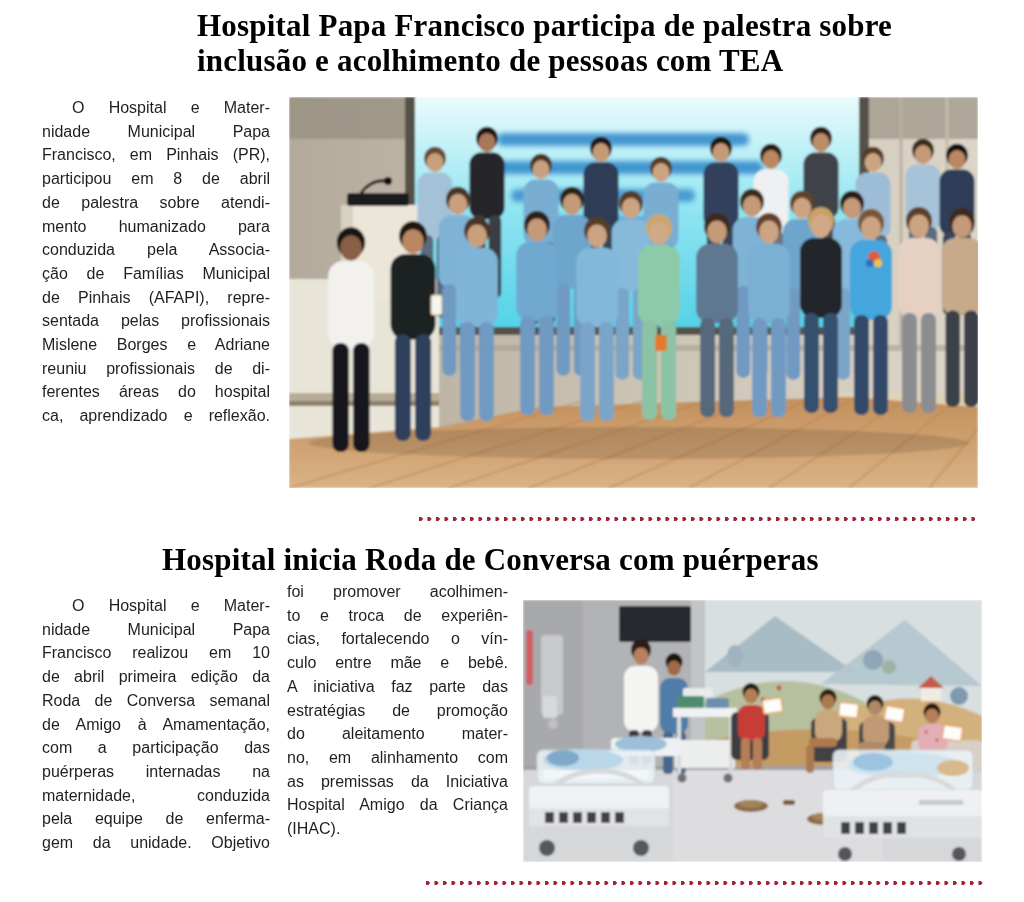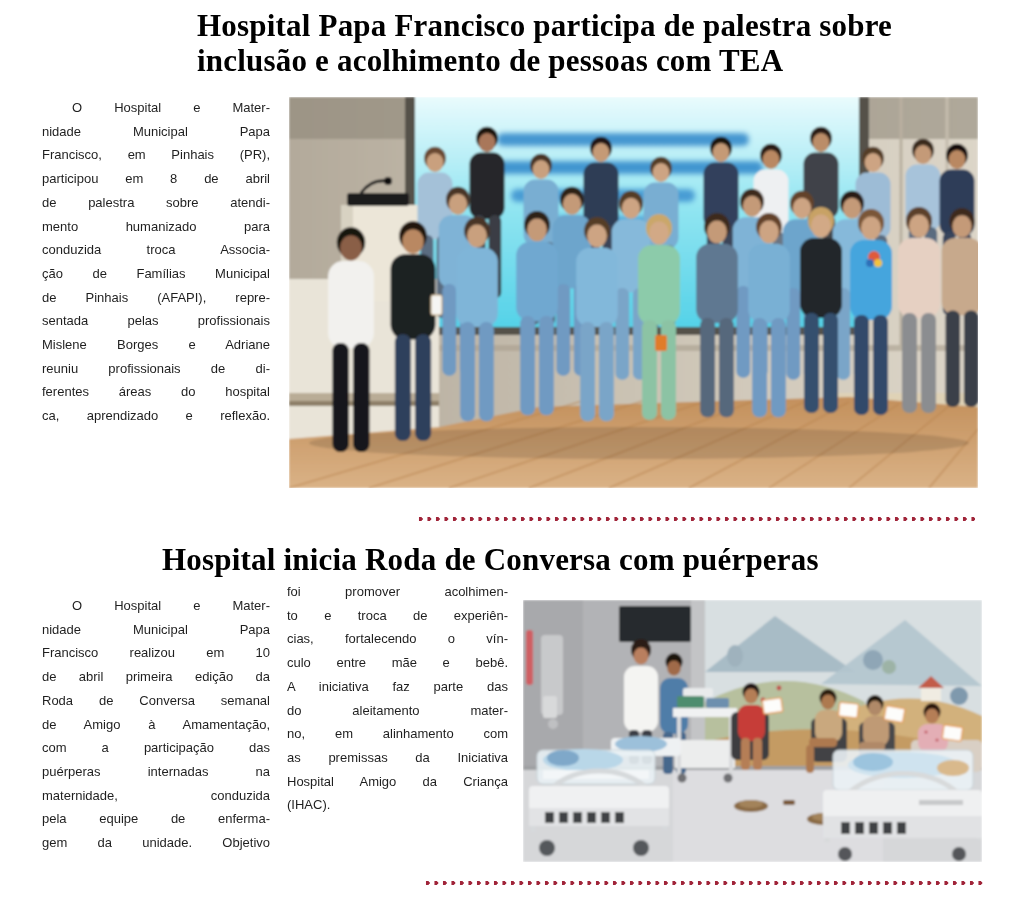--- a/index.html
+++ b/index.html
@@ -7,21 +7,21 @@
     width:1024px;height:902px;position:relative;overflow:hidden;
     background:#fff;font-family:"Liberation Sans",sans-serif;
   }
   .abs{position:absolute;}
   .title{
     font-family:"Liberation Serif",serif;font-weight:700;color:#000;
     font-size:31px;line-height:35px;letter-spacing:.2px;
   }
   .title-line{white-space:nowrap;}
   .bodycol{
-    font-size:13px;line-height:23.7px;color:var(--text-color,#1f1f1f);
+    font-size:16px;line-height:23.7px;color:var(--text-color,#1f1f1f);
   }
   .jline{text-align:justify;text-align-last:justify;}
   .indent .jline:first-child{text-indent:30px;}
   .a2c2 .jline:last-child{text-align-last:left;}
   .dots{
     height:6px;background-repeat:repeat-x;background-size:8.5px 6px;
     background-image:radial-gradient(circle 2.1px at 2.6px 3px,var(--dot-color,#a02439) 96%,rgba(160,36,57,0) 100%);
   }
   .photo{display:block;}
 </style>
@@ -33,21 +33,21 @@
     <div class="title-line">inclusão e acolhimento de pessoas com TEA</div>
   </div>
 
 <div class="abs bodycol indent" style="left:42px;top:96px;width:228px;">
     <div class="jline">O Hospital e Mater-</div>
     <div class="jline">nidade Municipal Papa</div>
     <div class="jline">Francisco, em Pinhais (PR),</div>
     <div class="jline">participou em 8 de abril</div>
     <div class="jline">de palestra sobre atendi-</div>
     <div class="jline">mento humanizado para</div>
-    <div class="jline">conduzida troca Associa-</div>
+    <div class="jline">conduzida pela Associa-</div>
     <div class="jline">ção de Famílias Municipal</div>
     <div class="jline">de Pinhais (AFAPI), repre-</div>
     <div class="jline">sentada pelas profissionais</div>
     <div class="jline">Mislene Borges e Adriane</div>
     <div class="jline">reuniu profissionais de di-</div>
     <div class="jline">ferentes áreas do hospital</div>
     <div class="jline">ca, aprendizado e reflexão.</div>
   </div>
 
 <svg class="abs photo" style="left:289px;top:97px;" width="689" height="391" viewBox="0 0 689 391" role="img">
@@ -196,20 +196,21 @@
     <div class="jline">pela equipe de enferma-</div>
     <div class="jline">gem da unidade. Objetivo</div>
   </div>
 
 <div class="abs bodycol a2c2" style="left:287px;top:580px;width:221px;">
     <div class="jline">foi promover acolhimen-</div>
     <div class="jline">to e troca de experiên-</div>
     <div class="jline">cias, fortalecendo o vín-</div>
     <div class="jline">culo entre mãe e bebê.</div>
     <div class="jline">A iniciativa faz parte das</div>
+    <div class="jline">estratégias de promoção</div>
     <div class="jline">do aleitamento mater-</div>
     <div class="jline">no, em alinhamento com</div>
     <div class="jline">as premissas da Iniciativa</div>
     <div class="jline">Hospital Amigo da Criança</div>
     <div class="jline">(IHAC).</div>
   </div>
 
 <svg class="abs photo" style="left:523px;top:600px;" width="459" height="262" viewBox="0 0 459 262" role="img">
   <title>Puérperas segurando certificados na roda de conversa na maternidade, com equipe de enfermagem e berços</title>
   <defs>

